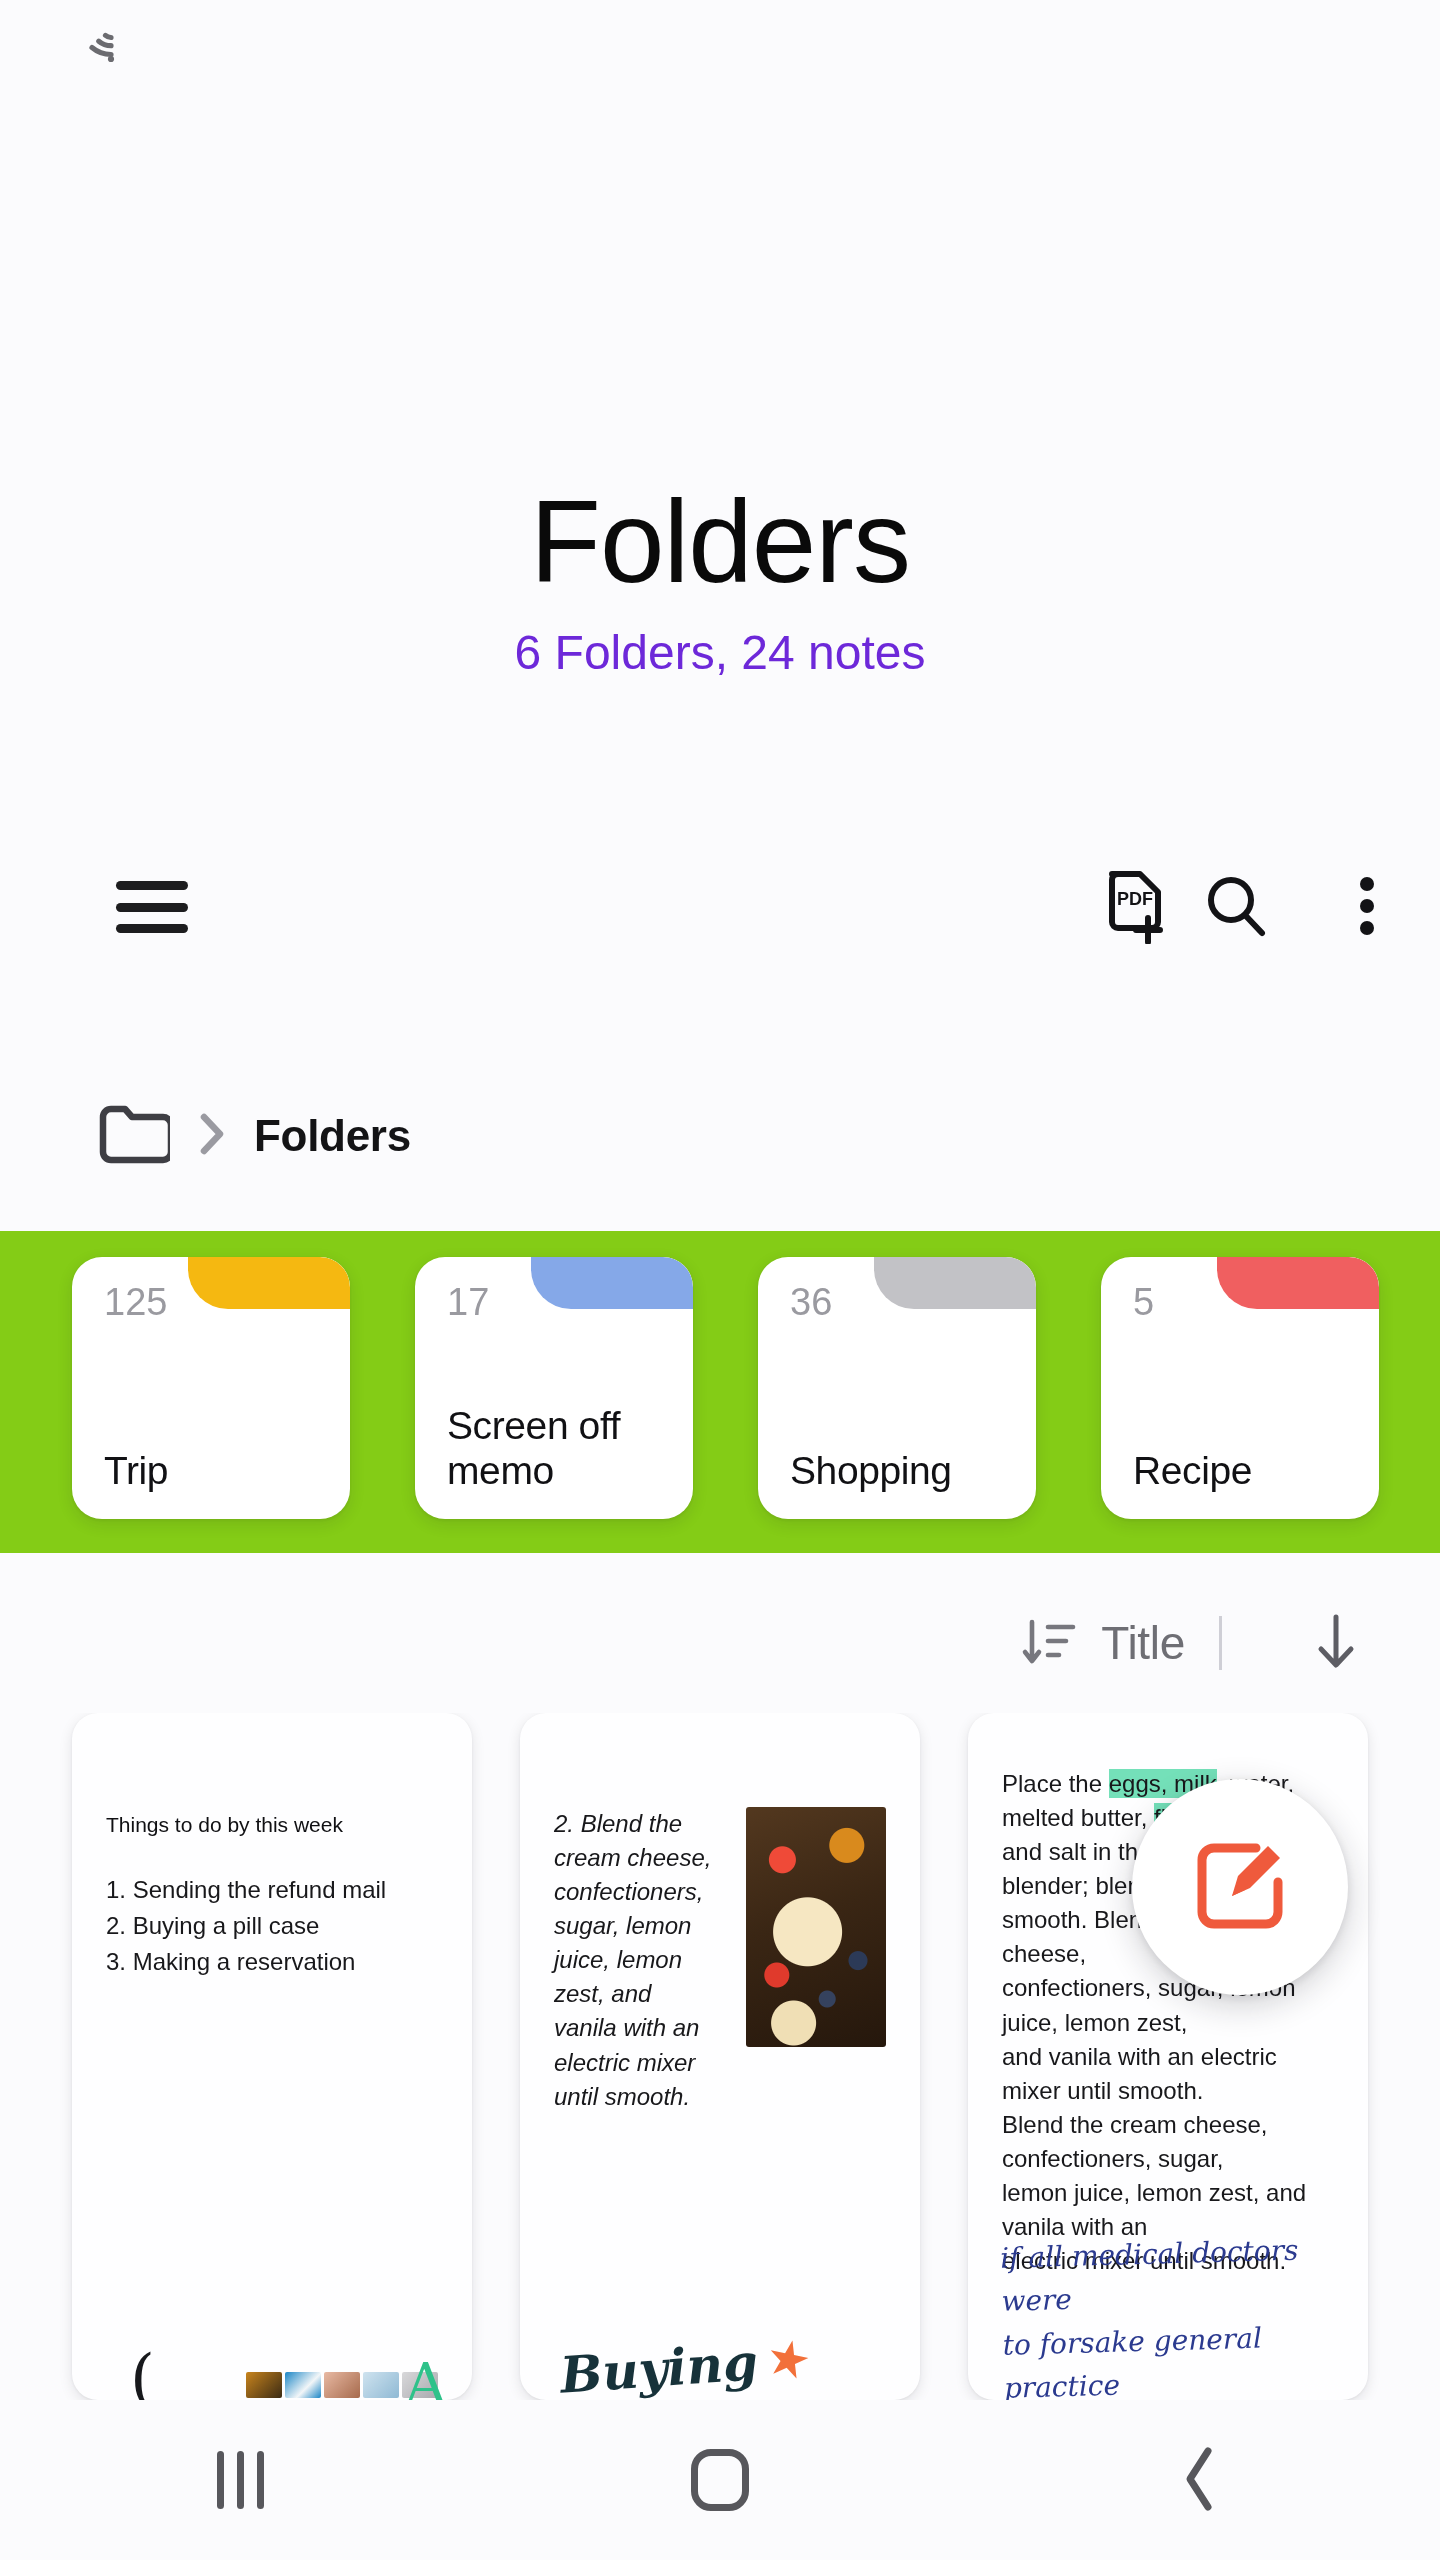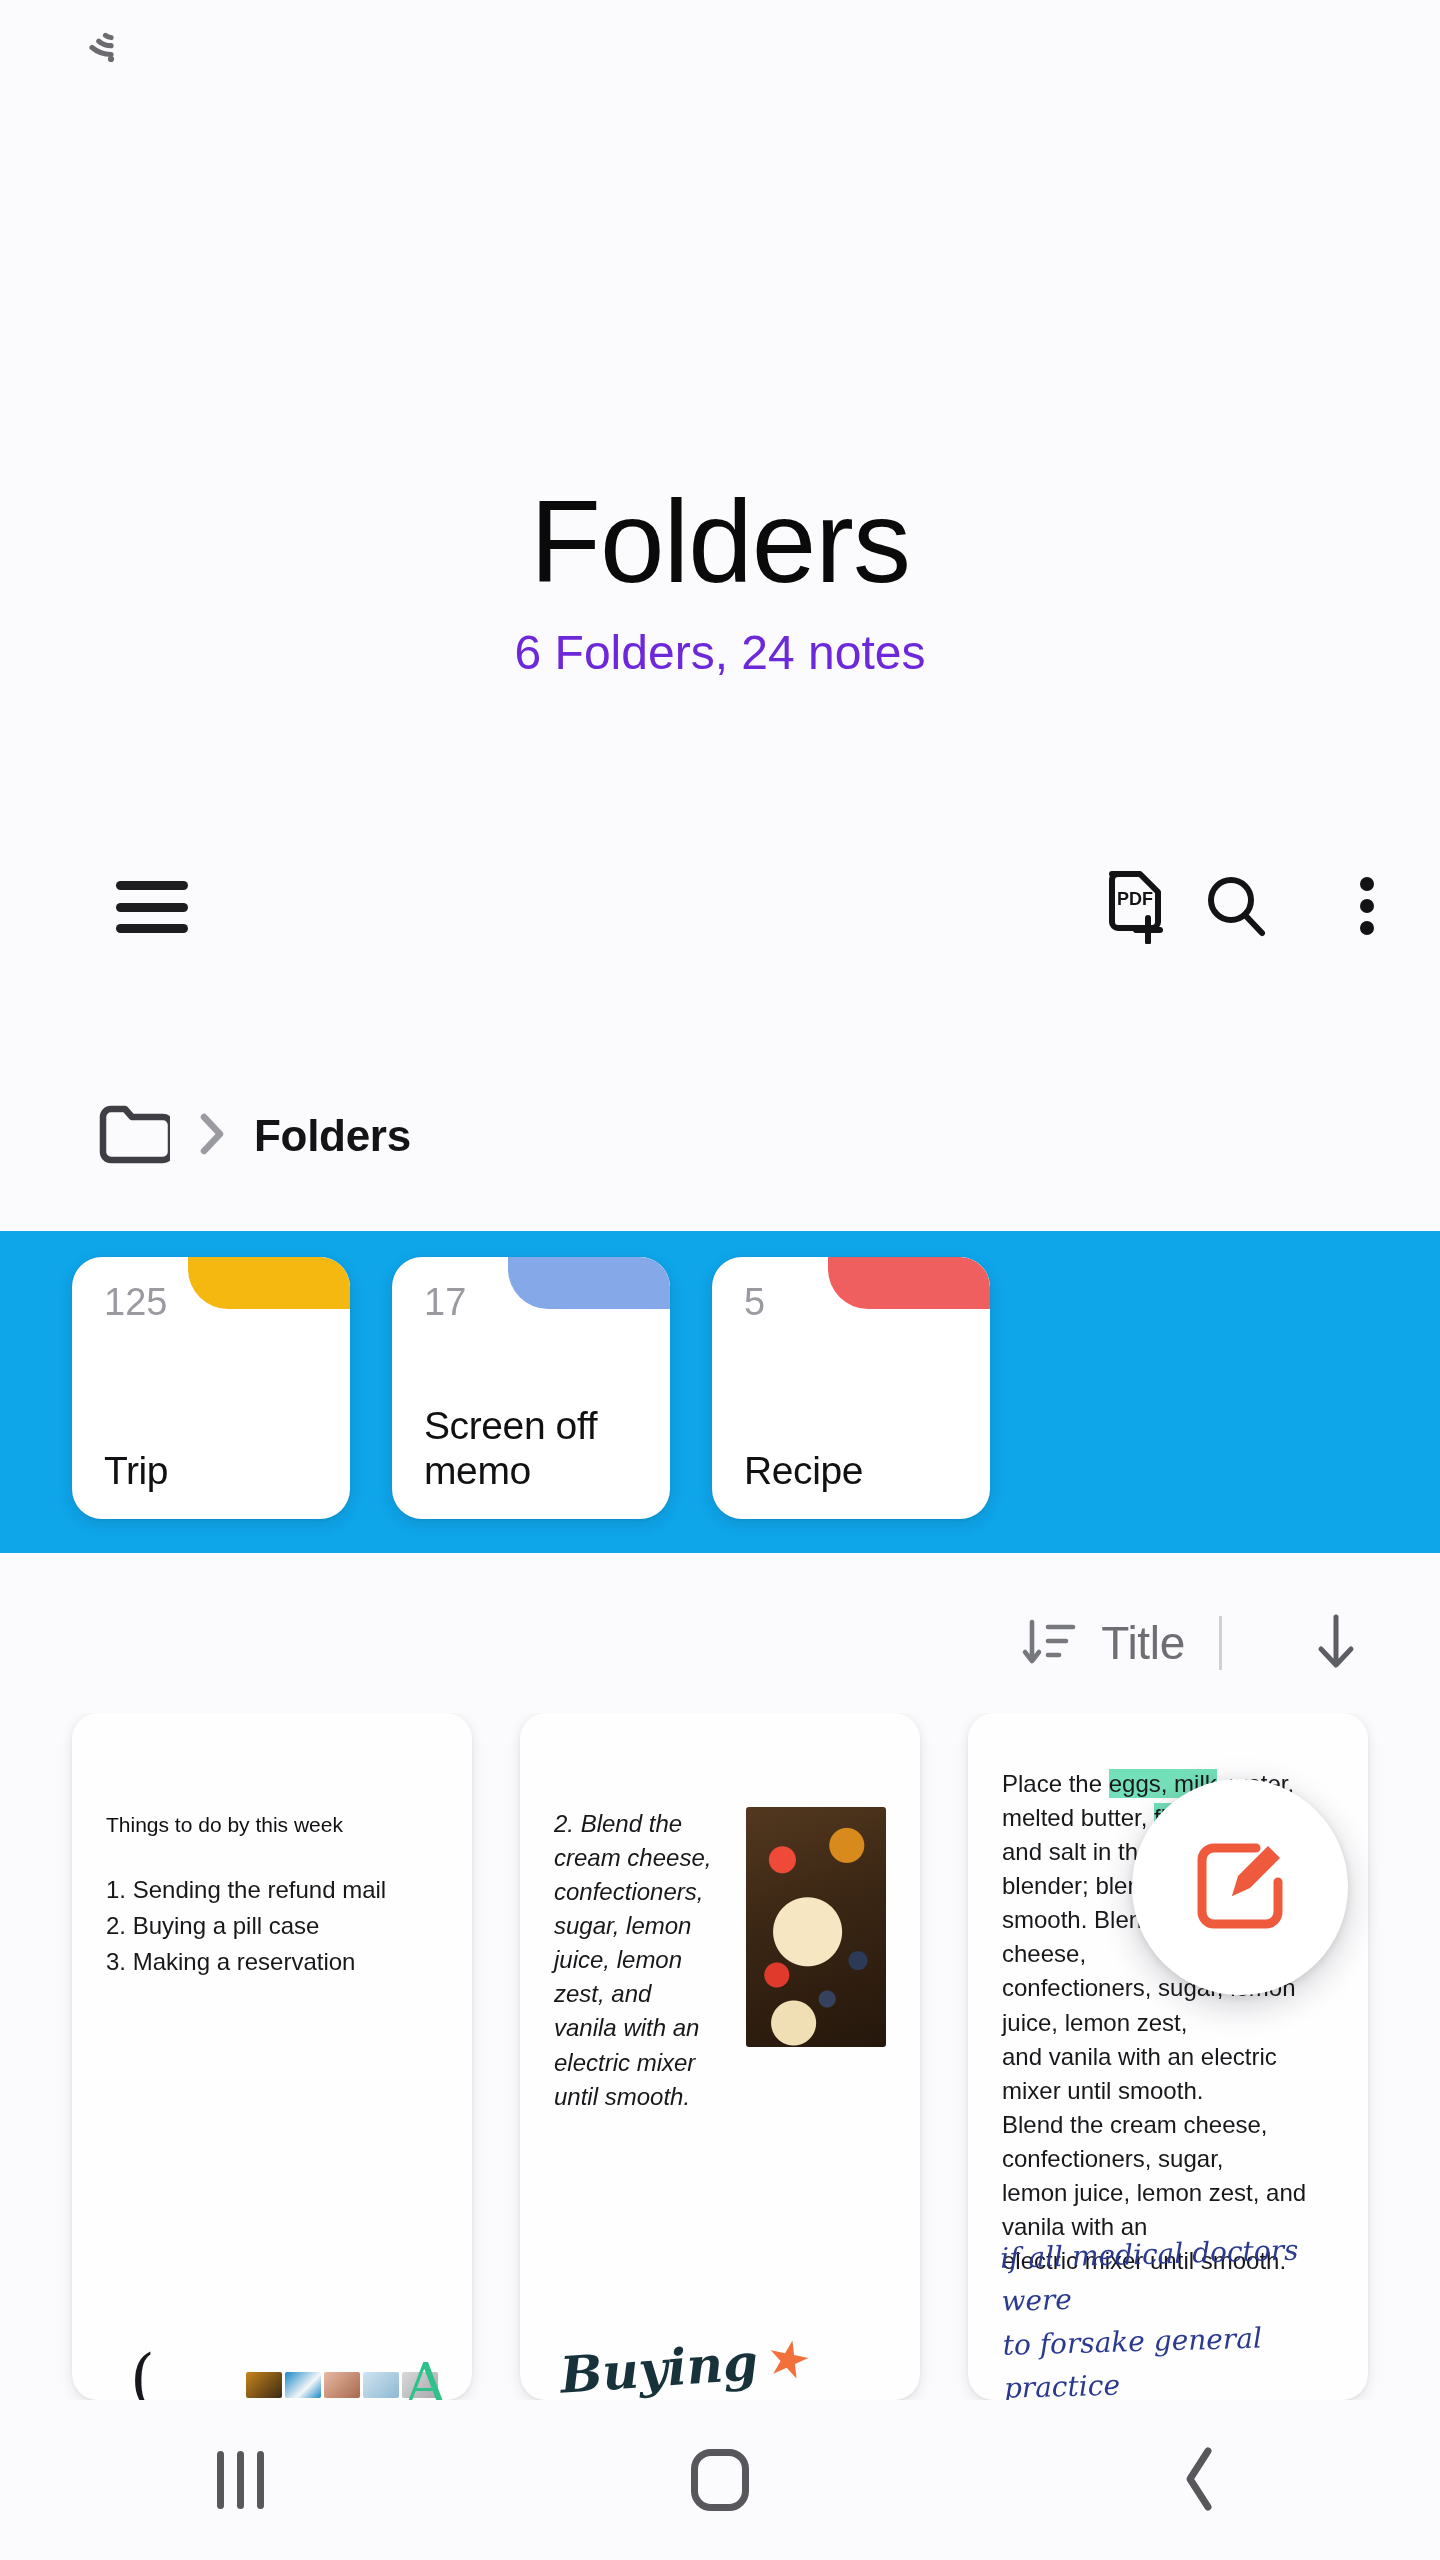--- a/index.html
+++ b/index.html
@@ -106,23 +106,23 @@
     color: #141416;
     font-weight: 700;
     letter-spacing: -0.3px;
   }
 
   
   .folders-strip {
     margin-top: 62px;
     flex: 0 0 auto;
     display: flex;
-    gap: 42px;
+    gap: 65px;
     padding: 26px 0 34px 72px;
-    background: #0ea5e9;
+    background: #84cc16;
     box-sizing: border-box;
     overflow: hidden;
   }
   .folder-card {
     position: relative;
     width: 278px;
     height: 262px;
     flex: 0 0 278px;
     background: #ffffff;
     border-radius: 30px;
@@ -476,20 +476,25 @@
       <div class="folder-count">125</div>
       <div class="folder-name">Trip</div>
     </div>
 
     <div class="folder-card">
       <div class="folder-tab" style="background:#85a8e8"></div>
       <div class="folder-count">17</div>
       <div class="folder-name">Screen off memo</div>
     </div>
 
+    <div class="folder-card">
+      <div class="folder-tab" style="background:#c2c2c6"></div>
+      <div class="folder-count">36</div>
+      <div class="folder-name">Shopping</div>
+    </div>
 
     <div class="folder-card">
       <div class="folder-tab" style="background:#f05f60"></div>
       <div class="folder-count">5</div>
       <div class="folder-name">Recipe</div>
     </div>
 
   </div>
 
   <div class="sort-row">

